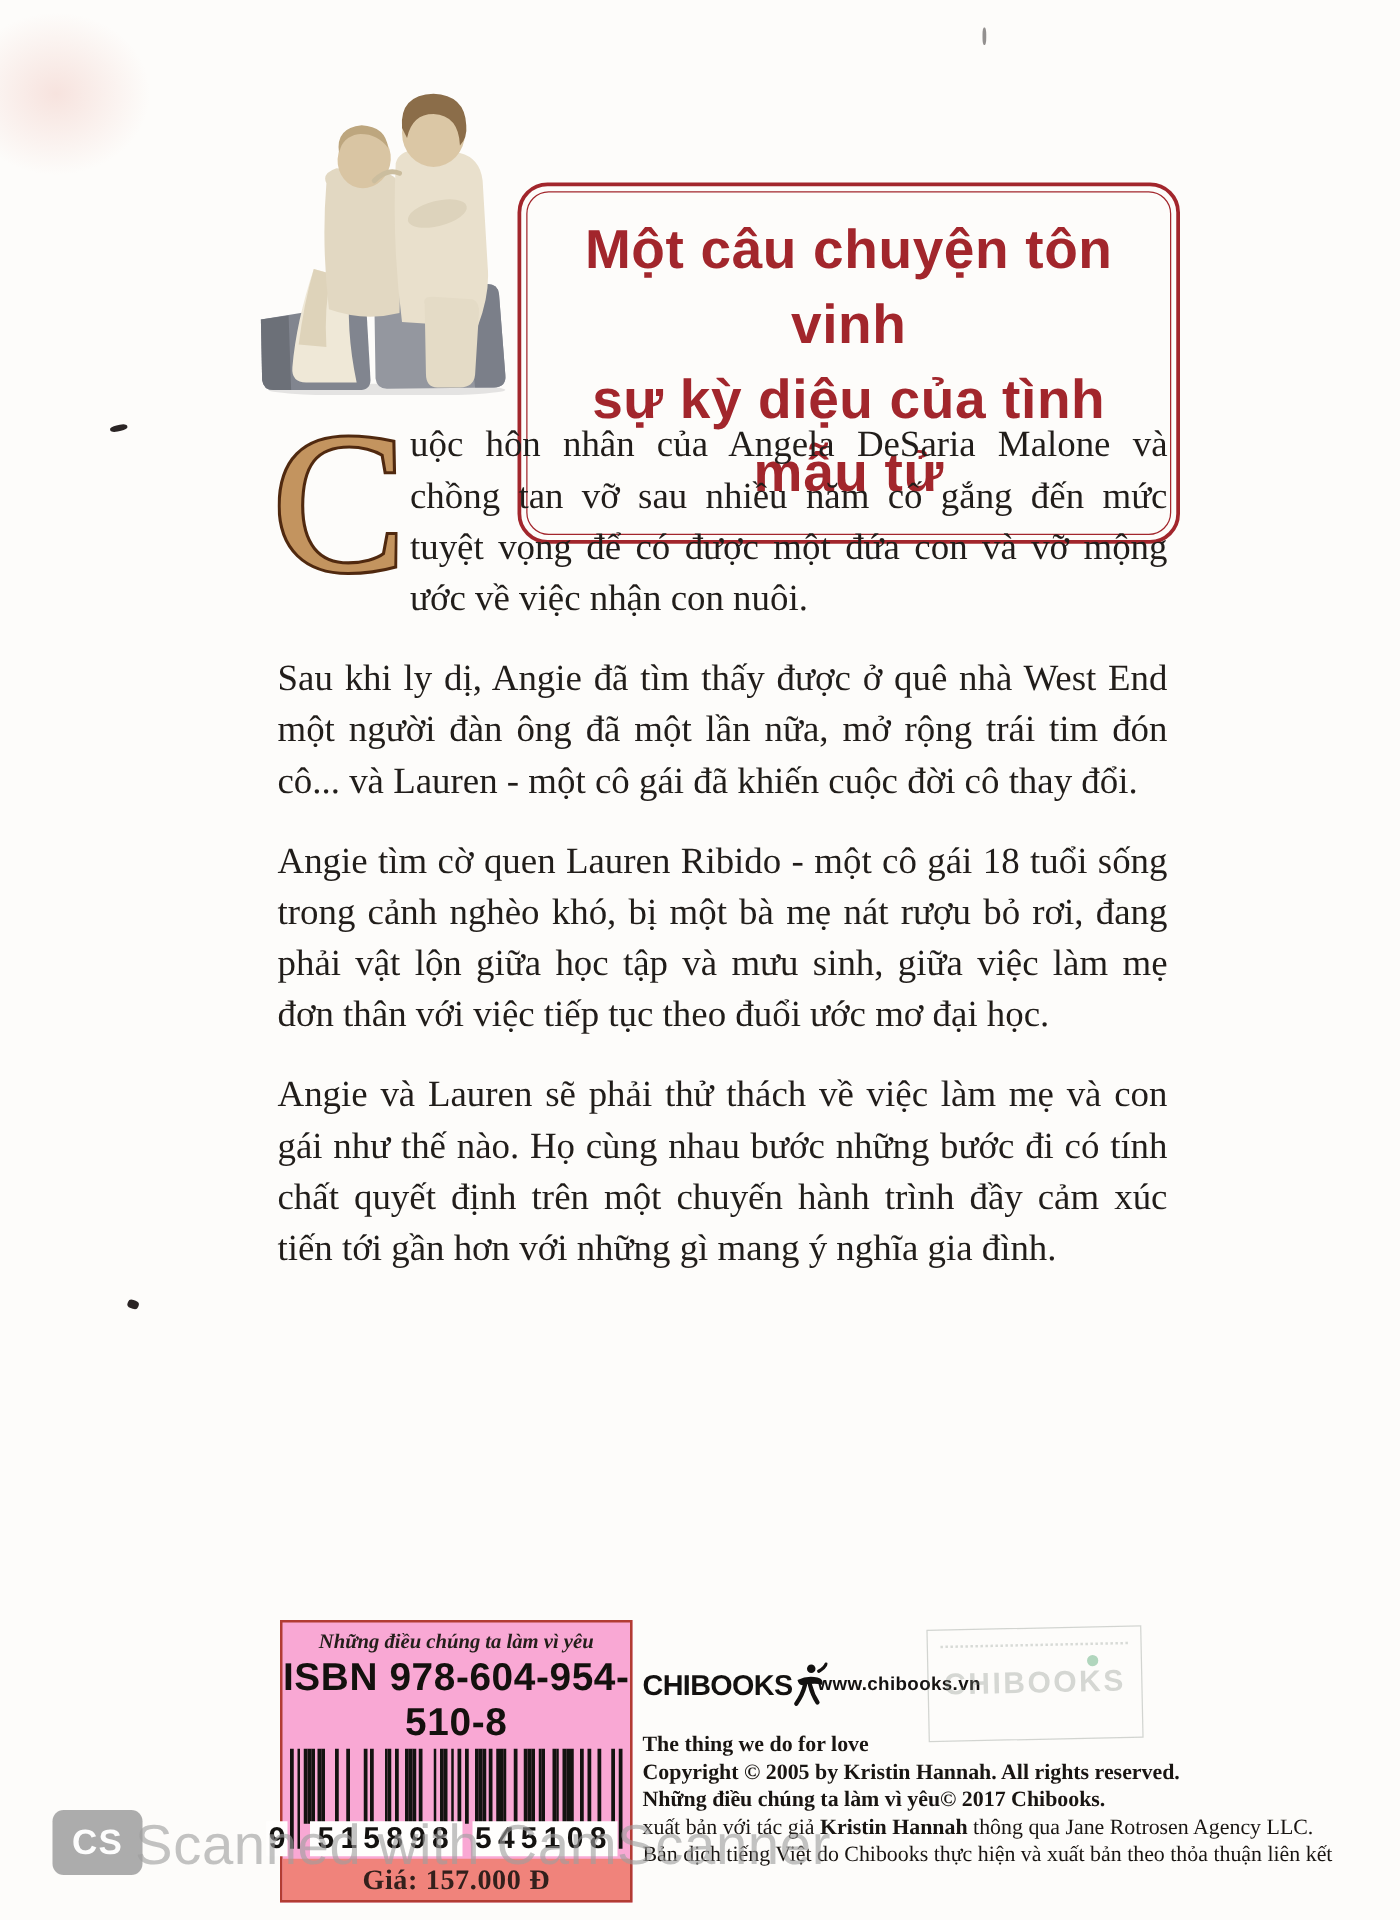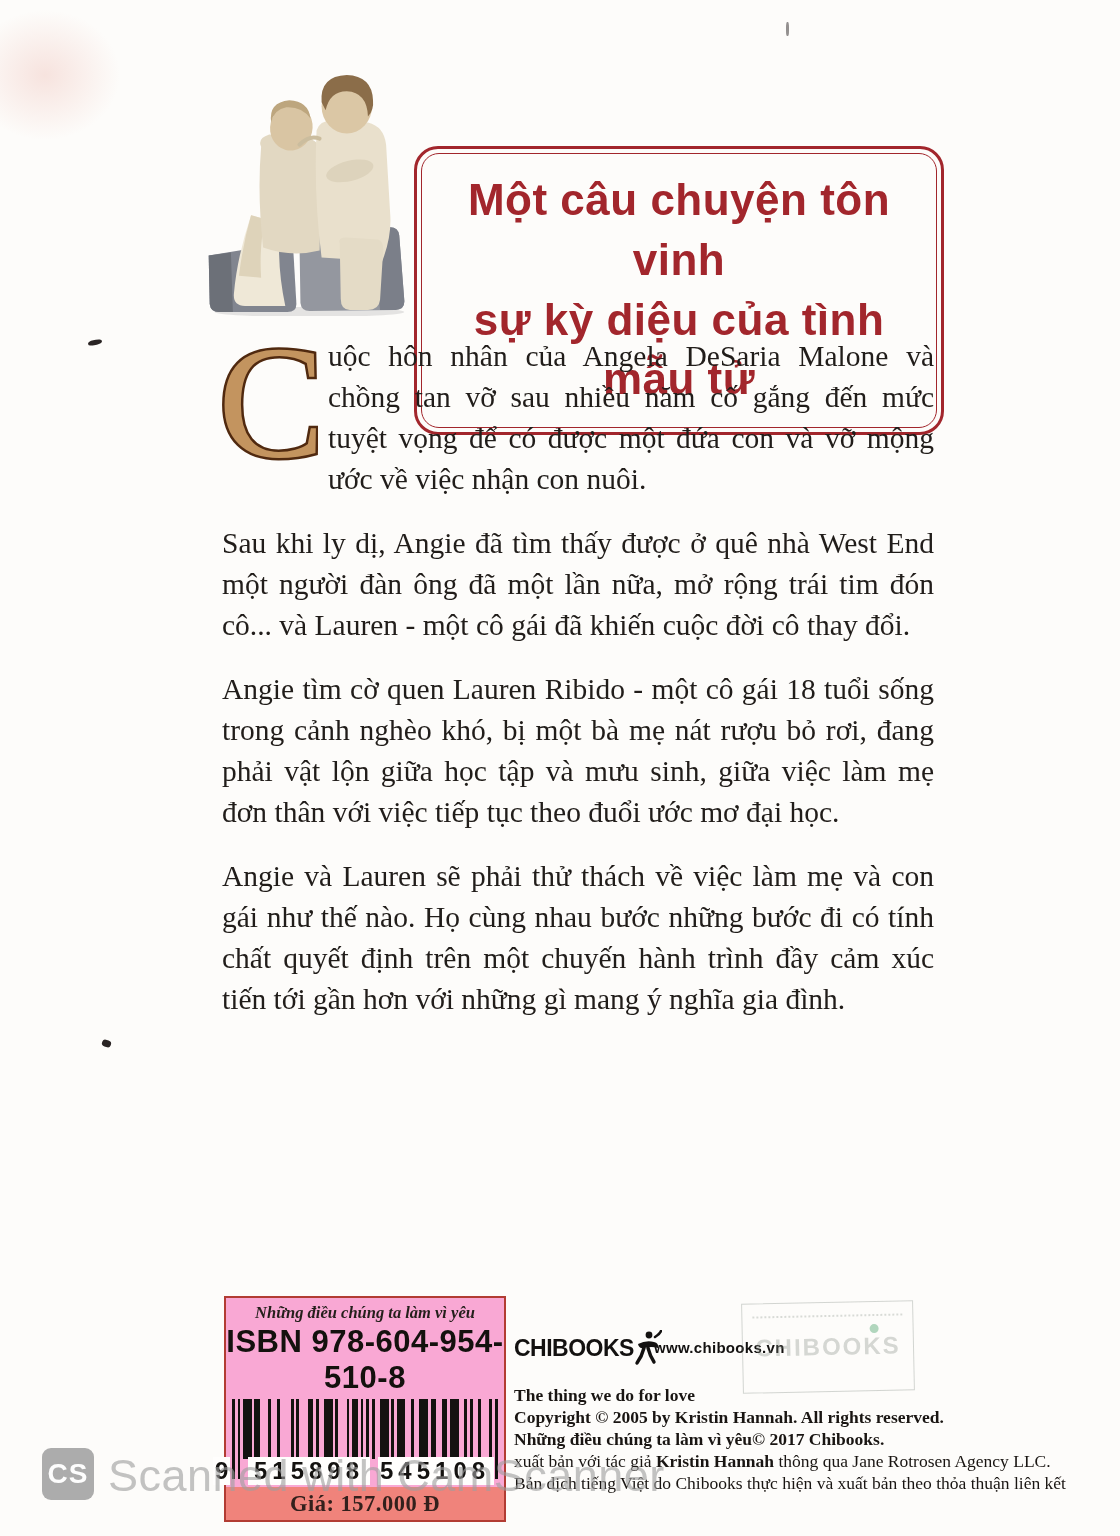--- a/index.html
+++ b/index.html
@@ -71,21 +71,21 @@
     letter-spacing:2px;color:rgba(128,138,130,.38);}
   .stamp-dot{position:absolute;right:34px;top:22px;width:9px;height:9px;border-radius:50%;
     background:rgba(90,170,120,.55);}
 
   .copyright{position:absolute;left:514px;top:1384px;width:600px;
     font-size:17.5px;line-height:22px;color:#191512;}
   .copyright .b{font-weight:bold;}
 
   
   .watermark{position:absolute;left:0;top:1440px;width:1120px;height:96px;z-index:20;pointer-events:none;}
-  .cs-badge{position:absolute;left:42px;top:8px;width:52px;height:52px;border-radius:9px;
+  .cs-badge{position:absolute;left:42px;top:8px;width:72px;height:52px;border-radius:9px;
     background:rgba(158,158,158,.85);display:flex;align-items:center;justify-content:center;}
   .cs-badge span{font-family:"Liberation Sans",sans-serif;font-weight:bold;font-size:28px;
     color:#fdfdfd;letter-spacing:1px;}
   .wm-text{position:absolute;left:108px;top:10px;font-family:"Liberation Sans",sans-serif;
     font-size:45px;color:rgba(158,158,158,.62);letter-spacing:.5px;white-space:nowrap;}
 </style>
 </head>
 <body>
 
 <div class="page">

